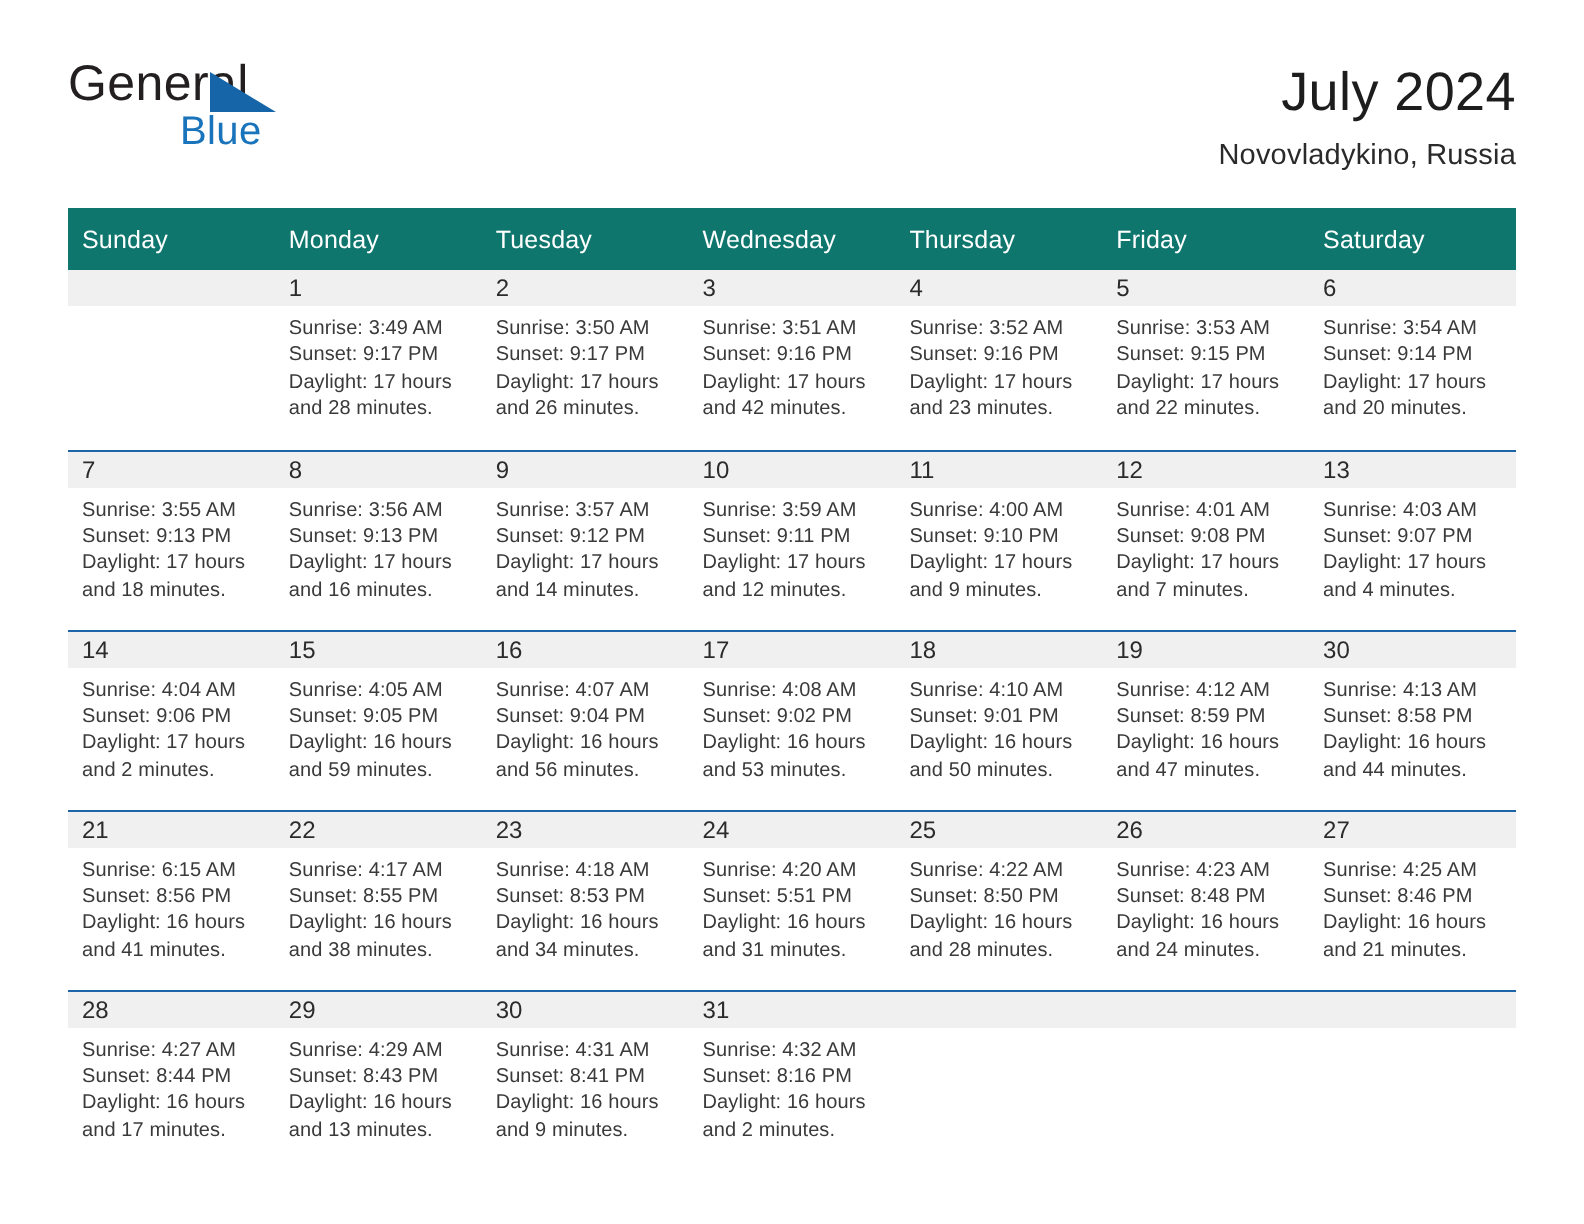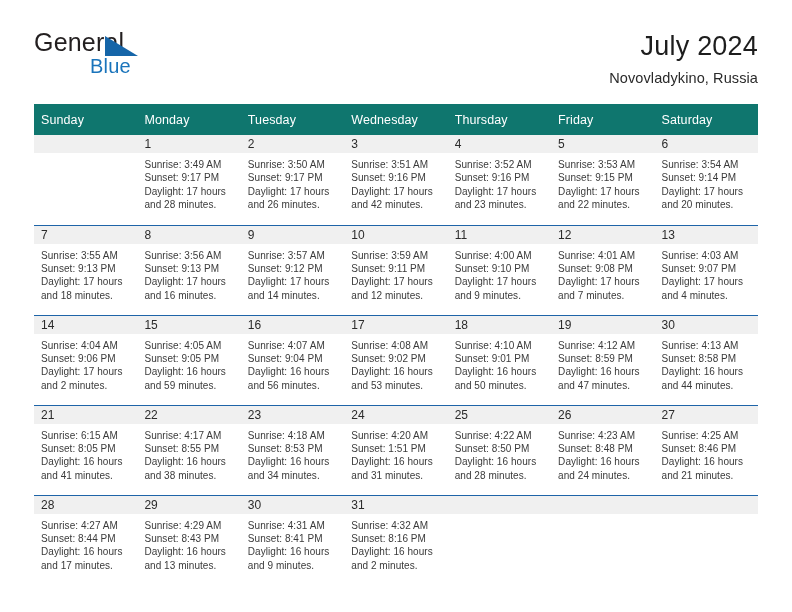--- a/index.html
+++ b/index.html
@@ -422,21 +422,21 @@
             </div>
           </td>
         </tr>
 
         <tr class="week-row">
           <td>
             <div class="cell">
               <div class="daynum">21</div>
               <div class="details">
                 <div>Sunrise: 6:15 AM</div>
-                <div>Sunset: 8:05 PM</div>
+                <div>Sunset: 8:56 PM</div>
                 <div>Daylight: 16 hours</div>
                 <div>and 41 minutes.</div>
               </div>
             </div>
           </td>
           <td>
             <div class="cell">
               <div class="daynum">22</div>
               <div class="details">
                 <div>Sunrise: 4:17 AM</div>
@@ -455,21 +455,21 @@
                 <div>Daylight: 16 hours</div>
                 <div>and 34 minutes.</div>
               </div>
             </div>
           </td>
           <td>
             <div class="cell">
               <div class="daynum">24</div>
               <div class="details">
                 <div>Sunrise: 4:20 AM</div>
-                <div>Sunset: 1:51 PM</div>
+                <div>Sunset: 5:51 PM</div>
                 <div>Daylight: 16 hours</div>
                 <div>and 31 minutes.</div>
               </div>
             </div>
           </td>
           <td>
             <div class="cell">
               <div class="daynum">25</div>
               <div class="details">
                 <div>Sunrise: 4:22 AM</div>

